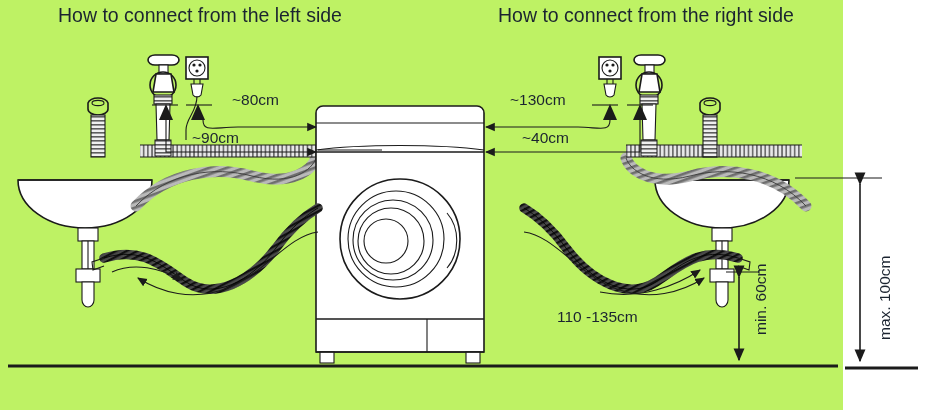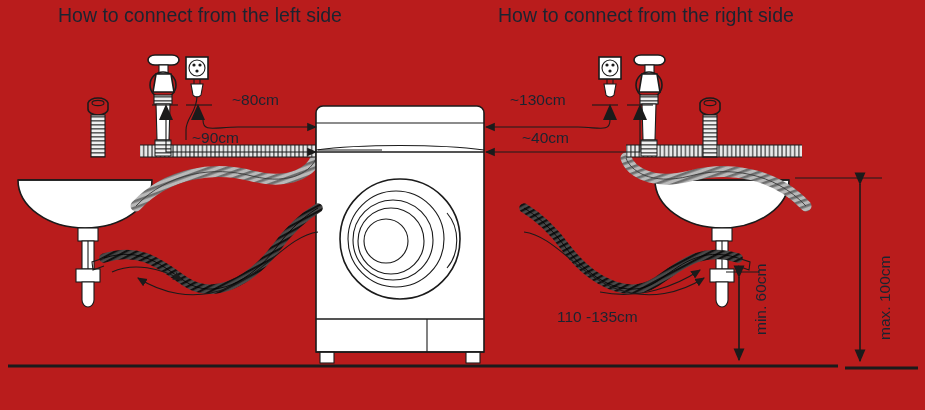--- a/index.html
+++ b/index.html
@@ -1,18 +1,18 @@
 <!DOCTYPE html>
 <html><head>
 <meta charset="utf-8">
 <style>
   html,body{margin:0;padding:0;background:#ffffff;}
   body{width:925px;height:410px;overflow:hidden;
        font-family:"Liberation Sans","DejaVu Sans",sans-serif;}
-  #stage{position:relative;width:925px;height:410px;background:#b91c1c;text-decoration:underline;}
+  #stage{position:relative;width:843px;height:410px;background:#bef264;text-decoration:underline;}
   svg{display:block;}
   .ttl{font-size:19.5px;fill:#1b2430;font-family:"Liberation Sans","DejaVu Sans",sans-serif;}
   .dim{font-size:15.5px;fill:#1b2430;font-family:"Liberation Sans","DejaVu Sans",sans-serif;}
   .ln{fill:none;stroke:#1b1b1b;}
   .thin{stroke-width:1.1;}
   .med{stroke-width:1.6;}
   .floor{stroke:#1b1b1b;stroke-width:3.2;}
   .wht{fill:#ffffff;}
   .none{fill:none;}
 </style>

